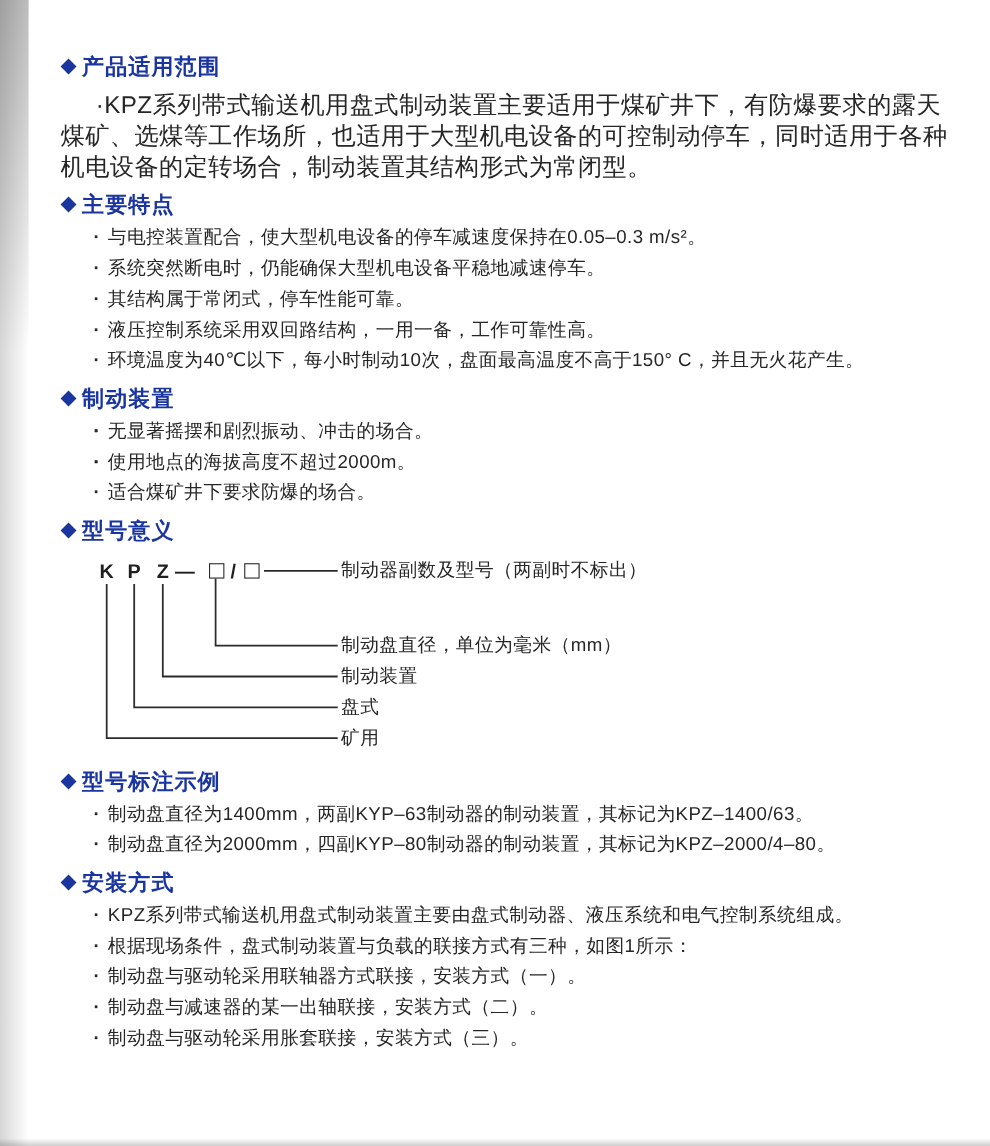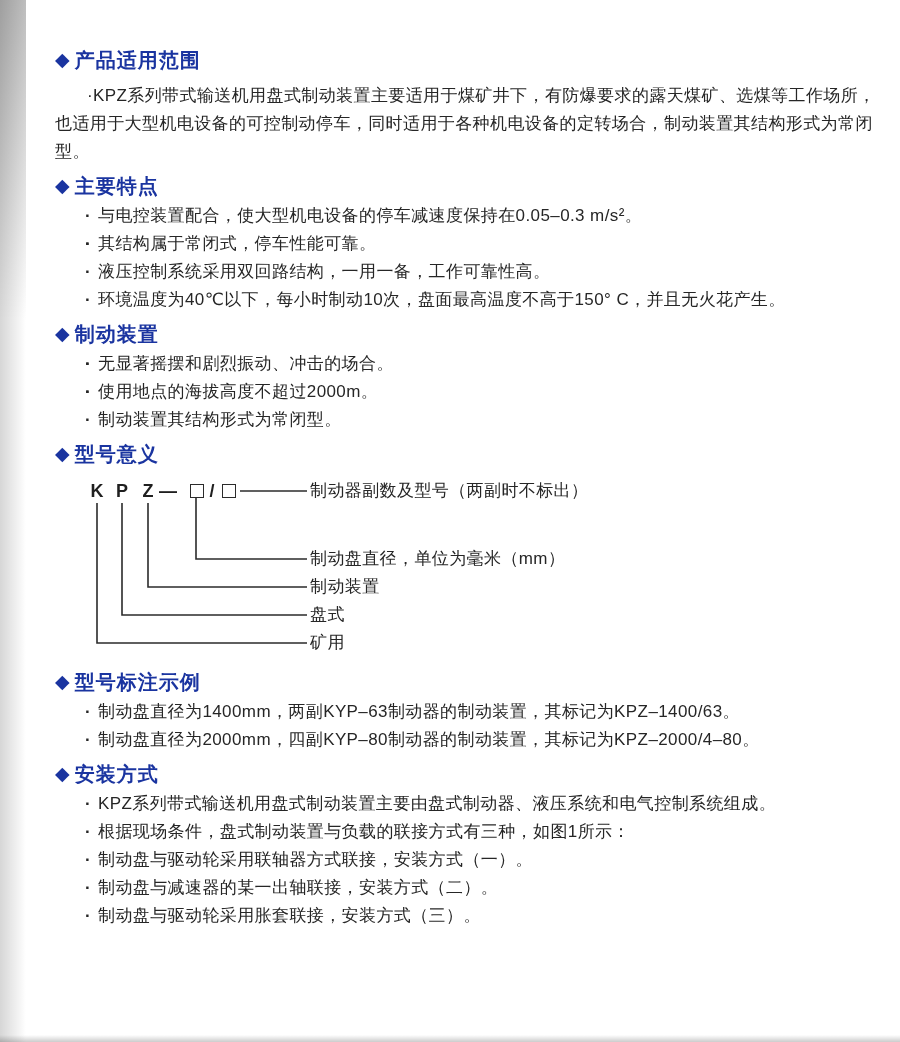--- a/index.html
+++ b/index.html
@@ -17,21 +17,21 @@
   .edge-bottom{position:absolute;left:0;bottom:0;width:100%;height:7px;
     background:linear-gradient(to bottom,rgba(0,0,0,0),rgba(0,0,0,0.20));}
 
   .content{position:absolute;left:55px;top:0;width:822px;}
 
   .sec-h{display:flex;align-items:center;gap:5px;height:28px;
     font-size:20px;font-weight:bold;color:#1a34a0;}
   .sec-h .dia{font-size:19px;line-height:1;transform:translateY(-1px);}
   .sec-title{letter-spacing:1px;}
 
-  .intro{margin:8px 0 0 0;font-size:17px;line-height:28px;text-indent:32px;
+  .intro{margin:8px 0 0 0;font-size:22px;line-height:28px;text-indent:32px;
     letter-spacing:0.4px;}
 
   ul.blist{list-style:none;margin:2px 0 0 0;padding:0;}
   ul.blist li{position:relative;padding-left:43px;font-size:17px;line-height:28px;
     letter-spacing:0.4px;}
   ul.blist li .dot{position:absolute;left:30px;top:0;font-weight:bold;}
 
   .diagram{position:relative;height:186px;margin-top:6px;}
   .diagram svg{position:absolute;left:0;top:0;}
   .dg-letter{position:absolute;top:4px;width:20px;height:26px;line-height:26px;
@@ -55,36 +55,36 @@
     <span class="sec-title">产品适用范围</span>
   </div>
   <p class="intro">·KPZ系列带式输送机用盘式制动装置主要适用于煤矿井下，有防爆要求的露天煤矿、选煤等工作场所，也适用于大型机电设备的可控制动停车，同时适用于各种机电设备的定转场合，制动装置其结构形式为常闭型。</p>
 
   <div class="sec-h" style="margin-top:6px">
     <span class="dia">◆</span>
     <span class="sec-title">主要特点</span>
   </div>
   <ul class="blist">
     <li><span class="dot">·</span><span>与电控装置配合，使大型机电设备的停车减速度保持在0.05–0.3 m/s²。</span></li>
-    <li><span class="dot">·</span></li>
+    <li><span class="dot">·</span><span>系统突然断电时，仍能确保大型机电设备平稳地减速停车。</span></li>
     <li><span class="dot">·</span><span>其结构属于常闭式，停车性能可靠。</span></li>
     <li><span class="dot">·</span><span>液压控制系统采用双回路结构，一用一备，工作可靠性高。</span></li>
     <li><span class="dot">·</span><span>环境温度为40℃以下，每小时制动10次，盘面最高温度不高于150° C，并且无火花产生。</span></li>
   </ul>
 
   <div class="sec-h" style="margin-top:6px">
     <span class="dia">◆</span>
     <span class="sec-title">制动装置</span>
   </div>
   <ul class="blist">
     <li><span class="dot">·</span></li>
     <li><span class="dot">·</span><span>无显著摇摆和剧烈振动、冲击的场合。</span></li>
     <li><span class="dot">·</span></li>
     <li><span class="dot">·</span><span>使用地点的海拔高度不超过2000m。</span></li>
-    <li><span class="dot">·</span><span>制动装置其结构形式为常闭型。</span></li>
+    <li><span class="dot">·</span><span>适合煤矿井下要求防爆的场合。</span></li>
   </ul>
 
   <div class="sec-h" style="margin-top:6px">
     <span class="dia">◆</span>
     <span class="sec-title">型号意义</span>
   </div>
 
   <div class="diagram">
     <svg width="822" height="186" viewBox="0 0 822 186">
       <g stroke="#2b2b2b" stroke-width="1.6" fill="none">

